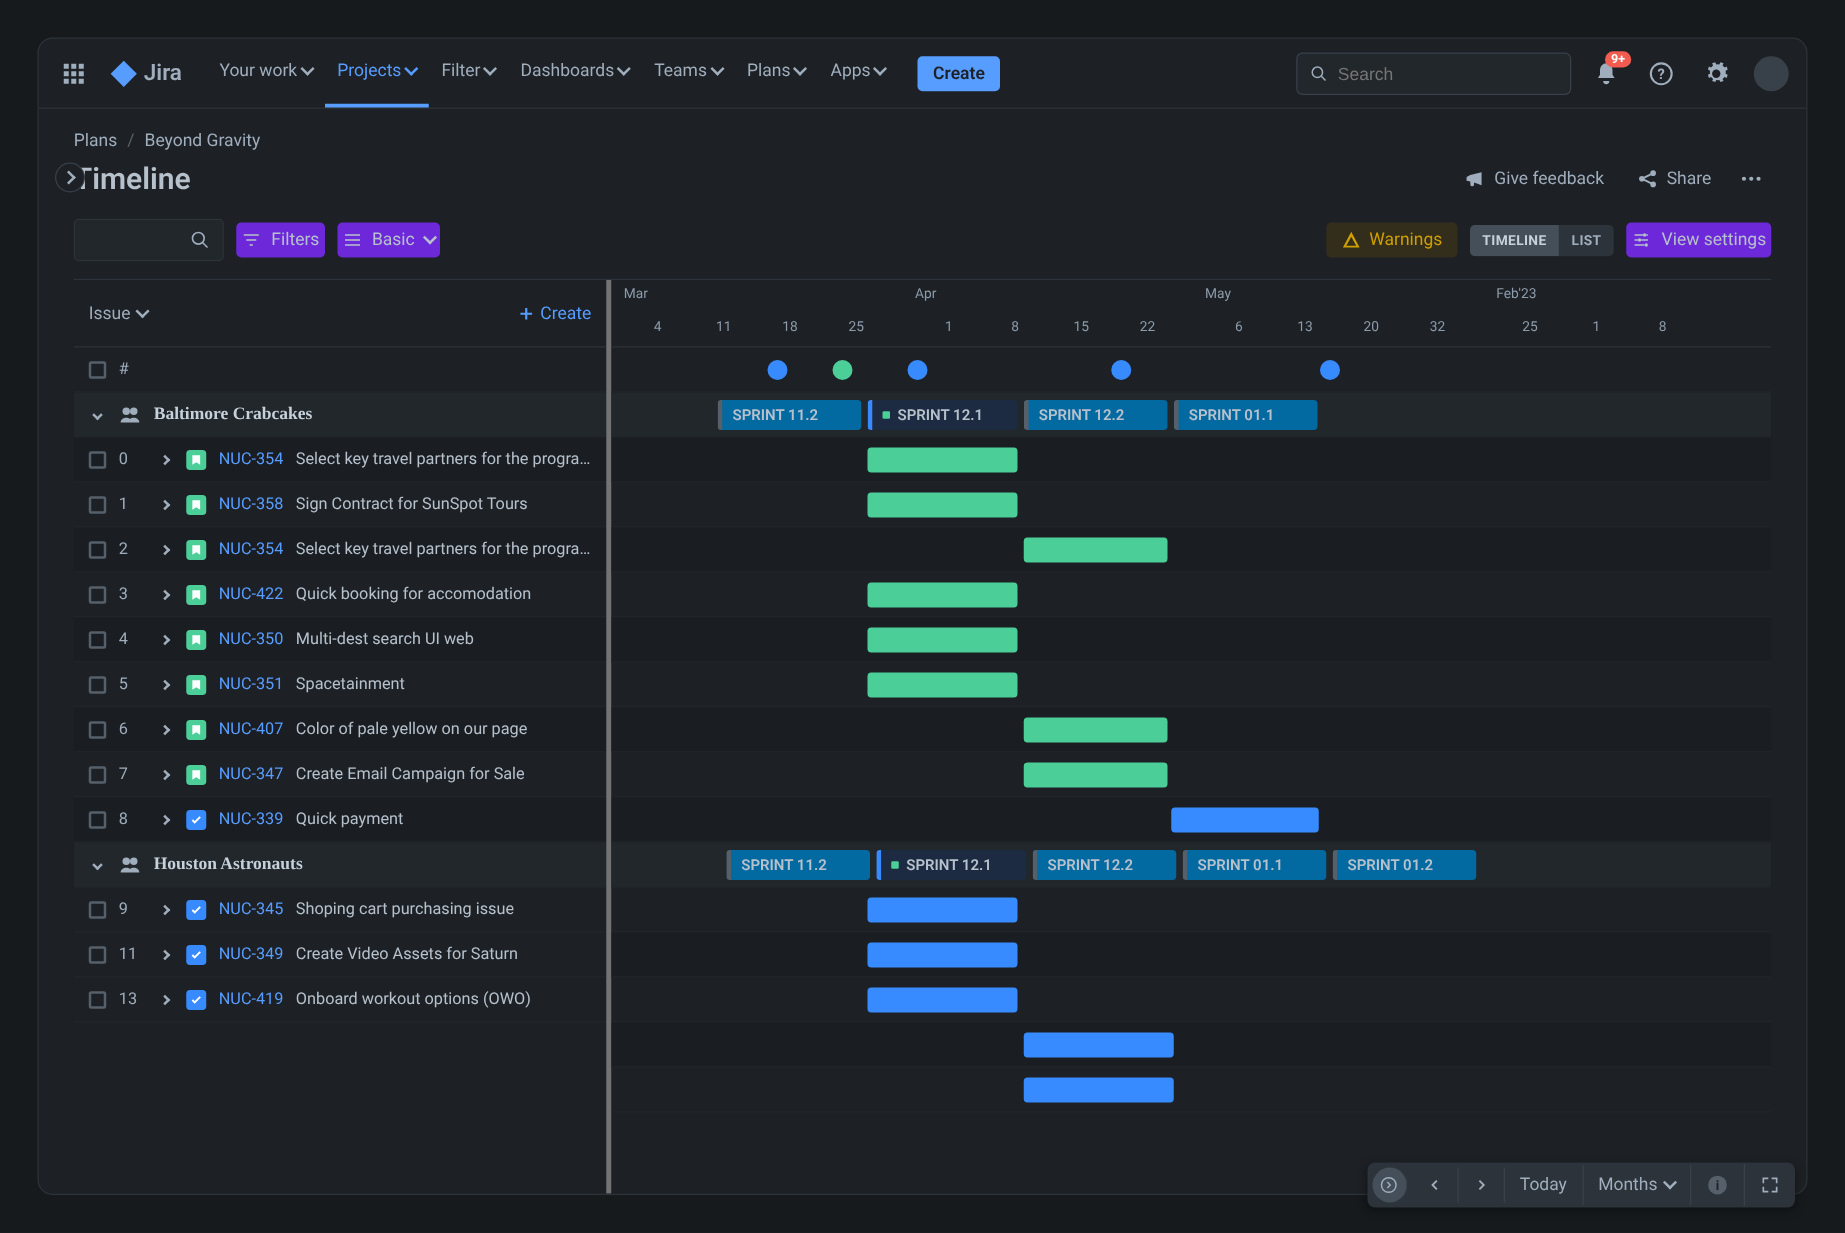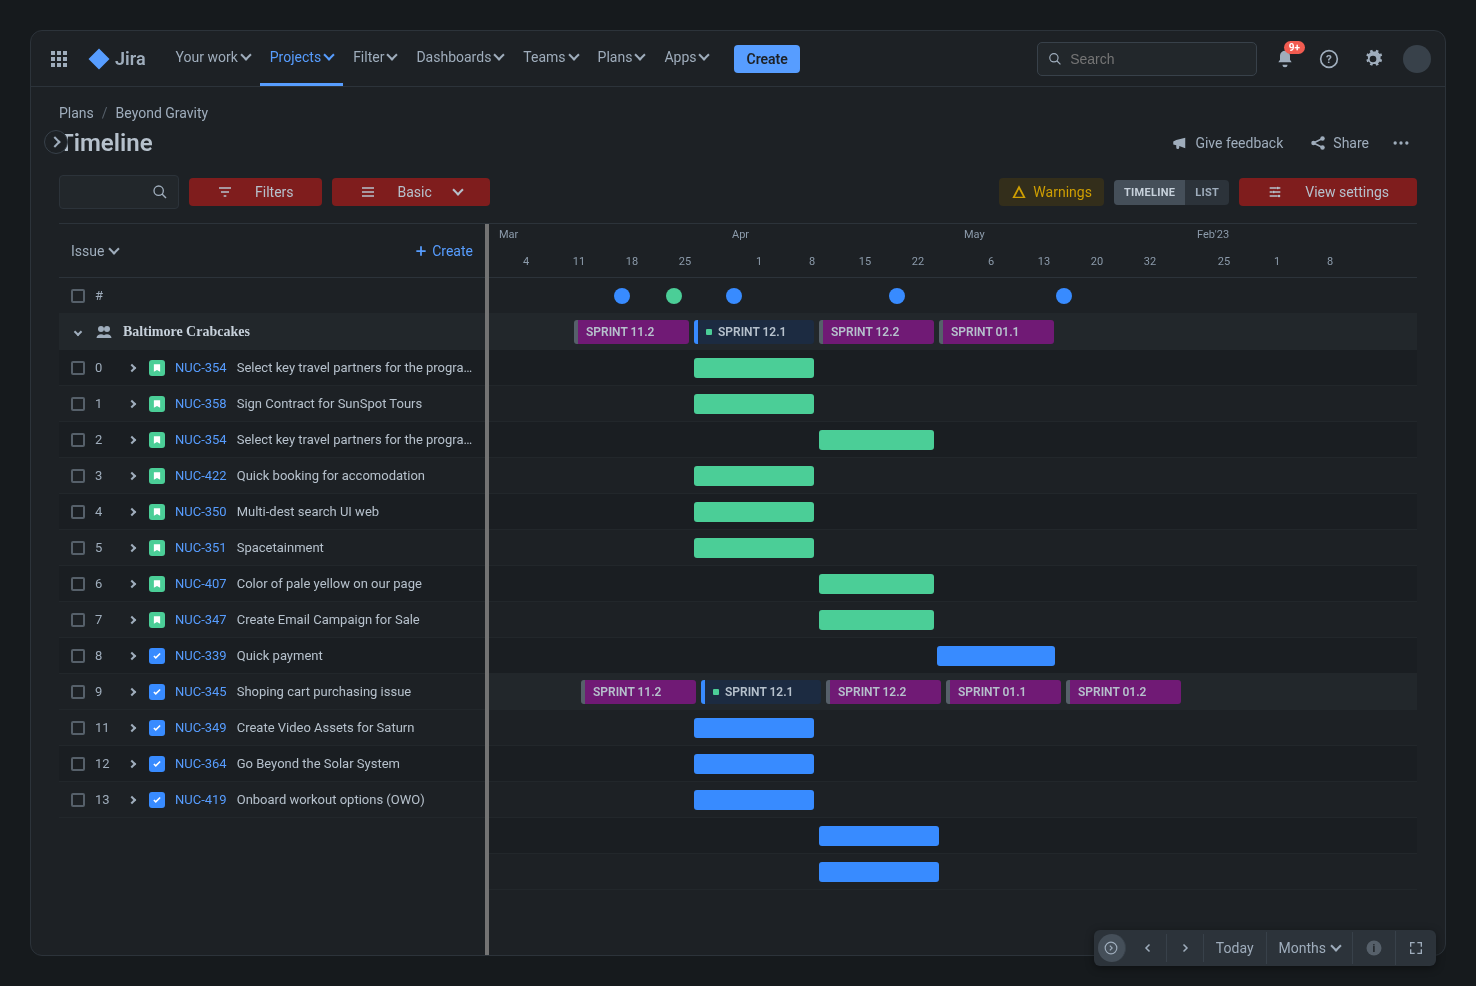--- a/index.html
+++ b/index.html
@@ -62,21 +62,21 @@
 .breadcrumb span { cursor:pointer; }
 .breadcrumb .sep { color:#56606a; cursor:default;}
 .titlerow { display:flex; align-items:center; margin-top:6px; }
 .h1 { font-size:24px; font-weight:600; color:#b6c1cc; }
 .hdractions { margin-left:auto; display:flex; align-items:center; gap:6px; }
 .hdrlink { display:flex; align-items:center; gap:6px; padding:4px 10px; color:#9fadbc; cursor:pointer; border-radius:4px; }
 .more { width:32px; height:32px; display:flex; align-items:center; justify-content:center; cursor:pointer; border-radius:4px;}
 
 .filterrow { display:flex; align-items:center; padding:6px 28px 14px 28px; gap:10px; }
 .searchbox { width:120px; height:34px; background:#22272b; border:1px solid #2c333a; border-radius:4px; display:flex; align-items:center; justify-content:flex-end; padding:0 10px;}
-.chip { display:flex; align-items:center; gap:22px; background:#7f1d1d; padding:6px 28px; border-radius:4px; cursor:pointer; color:#b6c1cc; }
+.chip { display:flex; align-items:center; gap:8px; background:#6d28d9; padding:6px 4px; border-radius:4px; cursor:pointer; color:#b6c1cc; }
 .warnchip { display:flex; align-items:center; gap:6px; background:#332e1b; color:#cf9f02; padding:6px 12px; border-radius:4px; cursor:pointer; }
 .segctl { display:flex; background:#2c333a; border-radius:4px; overflow:hidden; }
 .segctl .seg { padding:6px 10px; font-size:11px; font-weight:700; cursor:pointer; color:#9fadbc; letter-spacing:0.3px;}
 .segctl .seg.active { background:#454f59; color:#c7d1db; }
 
 .grid { flex:1; display:flex; overflow:hidden; border-top:1px solid #2c333a; position:relative; margin:0 28px; }
 .leftpane { width:430px; border-right:4px solid #737373; display:flex; flex-direction:column; overflow:hidden;justify-content:flex-end;}
 .lp-head { height:54px; border-bottom:1px solid #2c333a; display:flex; align-items:center; padding:0 12px; }
 .lp-head .issuelbl { display:flex; align-items:center; gap:6px; cursor:pointer; color:#9fadbc;}
 .lp-head .createlbl { margin-left:auto; display:flex; align-items:center; gap:4px; color:#579dff; cursor:pointer; }
@@ -103,21 +103,21 @@
 .month { position:absolute; top:4px; font-size:11px; color:#8c9bab; }
 .dayrow { position:absolute; bottom:4px; left:0; right:0; height:18px; }
 .day { position:absolute; font-size:11px; color:#8c9bab; transform:translateX(-50%);}
 .rp-body { flex:1; position:relative; overflow:hidden;}
 .ganttline { height:36px; position:relative; border-bottom:1px solid #22272b;}
 .ganttline.alt { background:#1a1e22; }
 .ganttline.group { background:#22272b; }
 .bar { position:absolute; top:8px; height:20px; border-radius:3px; }
 .bar.green { background:#4bce97; }
 .bar.blue { background:#388bff; }
-.sprint { position:absolute; top:6px; height:24px; display:flex; align-items:center; padding:0 8px; font-size:12px; font-weight:600; border-radius:3px; background:#701a75; color:#b6c1cc; border-left:4px solid #56606a; gap:6px;}
+.sprint { position:absolute; top:6px; height:24px; display:flex; align-items:center; padding:0 8px; font-size:12px; font-weight:600; border-radius:3px; background:#0369a1; color:#b6c1cc; border-left:4px solid #56606a; gap:6px;}
 .sprint.active { background:#1c2b41; border-left-color:#388bff; }
 .sprint.active::before { content:""; width:6px; height:6px; background:#4bce97; border-radius:1px; }
 .milestone { position:absolute; width:16px; height:16px; border-radius:50%; top:10px; transform:translateX(-50%);}
 .headerrow2 { height:36px; border-bottom:1px solid #22272b; position:relative;}
 
 .footctl { position:absolute; bottom:20px; right:40px; display:flex; align-items:center; gap:0; background:#2c333a; border-radius:6px; overflow:hidden; z-index:5; box-shadow:0 2px 8px rgba(0,0,0,0.4);}
 .footbtn { padding:8px 12px; display:flex; align-items:center; gap:6px; cursor:pointer; color:#9fadbc; border-right:1px solid #38414a;}
 .footbtn:last-child { border-right:none;}
 .footbtn.round { background:#454f59; border-radius:50%; width:28px; height:28px; padding:0; justify-content:center; margin:4px;}
 svg { display:block; }
@@ -439,20 +439,31 @@
               <span class="chev2"></span>
             </div>
       <div class="itype task">
               <svg viewBox="0 0 16 16">
                 <path d="M3 8l3 3 7-7" stroke="#fff" stroke-width="2.5" fill="none"></path>
               </svg>
             </div>
       <span class="ikey">NUC-339</span>
       <span class="ititle">Quick payment</span>
           </div>
+          <div class="grouprow">
+            <div class="exp open">
+              <span class="chev2"></span>
+            </div>
+  <svg class="teamicon" width="18" height="18" viewBox="0 0 24 24">
+              <circle cx="8" cy="8" r="4" fill="#9fadbc"></circle>
+              <circle cx="16" cy="8" r="4" fill="#9fadbc"></circle>
+              <path d="M2 20c0-3 3-5 6-5s6 2 6 5M10 20c0-3 3-5 6-5s6 2 6 5" fill="#9fadbc"></path>
+            </svg>
+  <span class="gname">Houston Astronauts</span>
+          </div>
           <div class="row">
             <div class="ck"></div>
       <div class="num">9</div>
       <div class="exp">
               <span class="chev2"></span>
             </div>
       <div class="itype task">
               <svg viewBox="0 0 16 16">
                 <path d="M3 8l3 3 7-7" stroke="#fff" stroke-width="2.5" fill="none"></path>
               </svg>
@@ -466,34 +477,20 @@
       <div class="exp">
               <span class="chev2"></span>
             </div>
       <div class="itype task">
               <svg viewBox="0 0 16 16">
                 <path d="M3 8l3 3 7-7" stroke="#fff" stroke-width="2.5" fill="none"></path>
               </svg>
             </div>
       <span class="ikey">NUC-349</span>
       <span class="ititle">Create Video Assets for Saturn</span>
-          </div>
-          <div class="row alt">
-            <div class="ck"></div>
-      <div class="num">12</div>
-      <div class="exp">
-              <span class="chev2"></span>
-            </div>
-      <div class="itype task">
-              <svg viewBox="0 0 16 16">
-                <path d="M3 8l3 3 7-7" stroke="#fff" stroke-width="2.5" fill="none"></path>
-              </svg>
-            </div>
-      <span class="ikey">NUC-364</span>
-      <span class="ititle">Go Beyond the Solar System</span>
           </div>
           <div class="row">
             <div class="ck"></div>
       <div class="num">13</div>
       <div class="exp">
               <span class="chev2"></span>
             </div>
       <div class="itype task">
               <svg viewBox="0 0 16 16">
                 <path d="M3 8l3 3 7-7" stroke="#fff" stroke-width="2.5" fill="none"></path>

